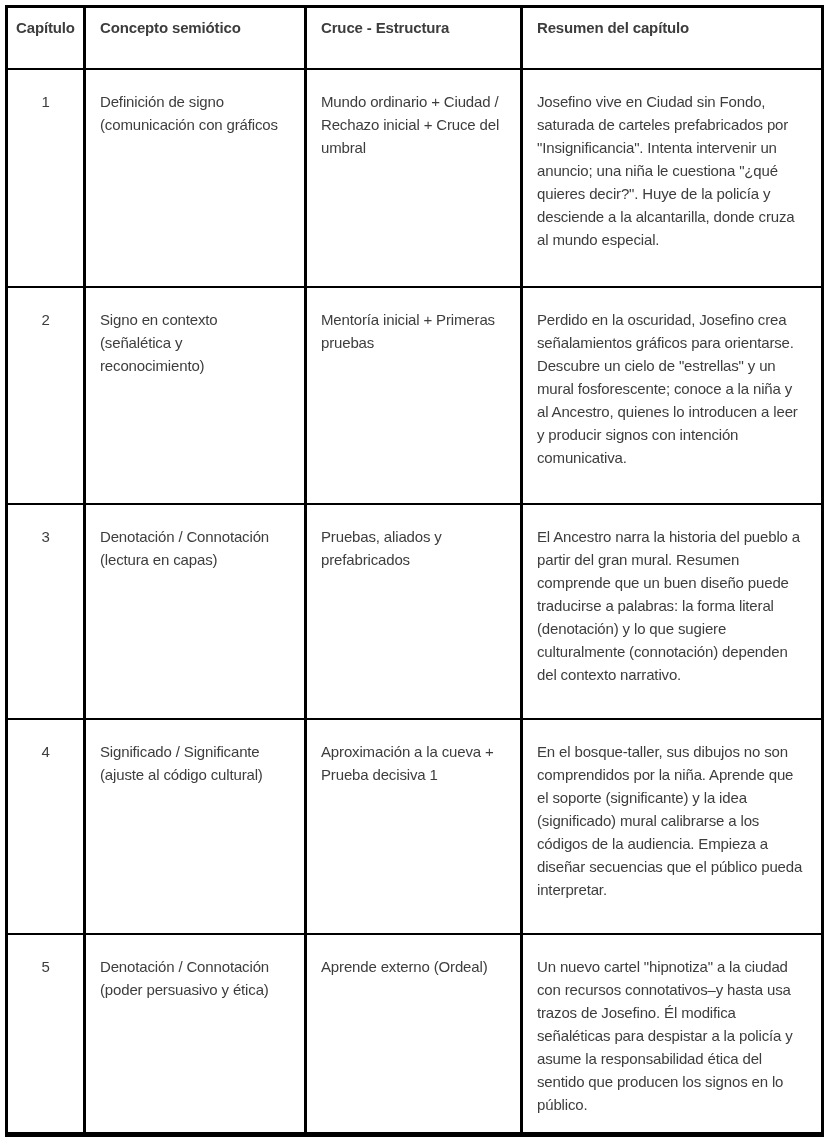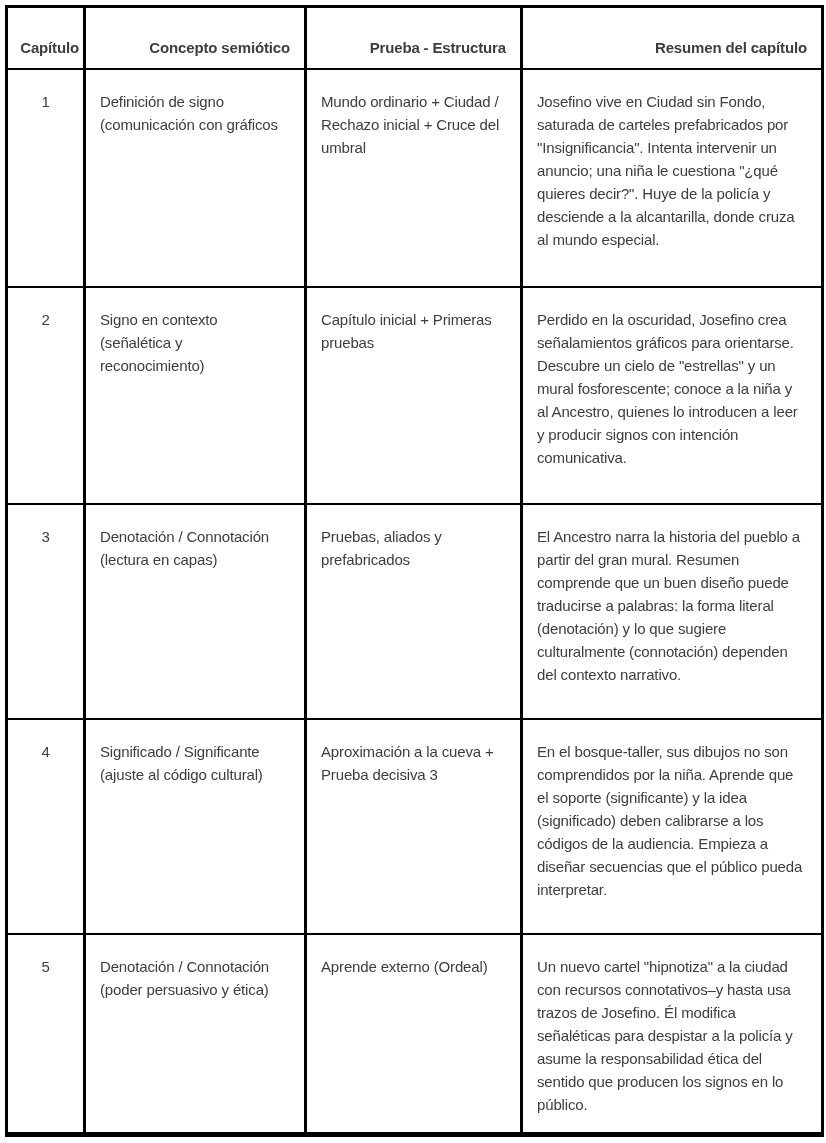--- a/index.html
+++ b/index.html
@@ -40,23 +40,22 @@
     letter-spacing: -0.15px;
     color: #3d3d3d;
     text-align: left;
     padding: 20px 14px 8px 14px;
     overflow: hidden;
     word-wrap: break-word;
   }
   tr.header-row th {
     height: 62px;
     font-weight: bold;
-    padding-top: 28px;
+    padding-top: 8px;
     font-size: 15px;
-    text-align: right;
   }
   td.cell-capitulo, th.h-capitulo {
     text-align: center;
     padding-left: 4px;
     padding-right: 4px;
   }
   tr.r1 td { height: 218px; }
   tr.r2 td { height: 217px; }
   tr.r3 td { height: 215px; }
   tr.r4 td { height: 215px; }
@@ -70,48 +69,48 @@
     <colgroup>
       <col class="c-capitulo">
       <col class="c-concepto">
       <col class="c-parte">
       <col class="c-resumen">
     </colgroup>
     <thead>
       <tr class="header-row">
         <th class="h-capitulo">Capítulo</th>
         <th>Concepto semiótico</th>
-        <th>Prueba - Estructura</th>
+        <th>Cruce - Estructura</th>
         <th>Resumen del capítulo</th>
       </tr>
     </thead>
     <tbody>
       <tr class="r1">
         <td class="cell-capitulo">1</td>
         <td>Definición de signo (comunicación con gráficos</td>
         <td>Mundo ordinario + Ciudad / Rechazo inicial + Cruce del umbral</td>
         <td>Josefino vive en Ciudad sin Fondo, saturada de carteles prefabricados por "Insignificancia". Intenta intervenir un anuncio; una niña le cuestiona "¿qué quieres decir?". Huye de la policía y desciende a la alcantarilla, donde cruza al mundo especial.</td>
       </tr>
       <tr class="r2">
         <td class="cell-capitulo">2</td>
         <td>Signo en contexto (señalética y reconocimiento)</td>
-        <td>Capítulo inicial + Primeras pruebas</td>
+        <td>Mentoría inicial + Primeras pruebas</td>
         <td>Perdido en la oscuridad, Josefino crea señalamientos gráficos para orientarse. Descubre un cielo de "estrellas" y un mural fosforescente; conoce a la niña y al Ancestro, quienes lo introducen a leer y producir signos con intención comunicativa.</td>
       </tr>
       <tr class="r3">
         <td class="cell-capitulo">3</td>
         <td>Denotación / Connotación (lectura en capas)</td>
         <td>Pruebas, aliados y prefabricados</td>
         <td>El Ancestro narra la historia del pueblo a partir del gran mural. Resumen comprende que un buen diseño puede traducirse a palabras: la forma literal (denotación) y lo que sugiere culturalmente (connotación) dependen del contexto narrativo.</td>
       </tr>
       <tr class="r4">
         <td class="cell-capitulo">4</td>
         <td>Significado / Significante (ajuste al código cultural)</td>
-        <td>Aproximación a la cueva + Prueba decisiva 3</td>
-        <td>En el bosque-taller, sus dibujos no son comprendidos por la niña. Aprende que el soporte (significante) y la idea (significado) deben calibrarse a los códigos de la audiencia. Empieza a diseñar secuencias que el público pueda interpretar.</td>
+        <td>Aproximación a la cueva + Prueba decisiva 1</td>
+        <td>En el bosque-taller, sus dibujos no son comprendidos por la niña. Aprende que el soporte (significante) y la idea (significado) mural calibrarse a los códigos de la audiencia. Empieza a diseñar secuencias que el público pueda interpretar.</td>
       </tr>
       <tr class="r5">
         <td class="cell-capitulo">5</td>
         <td>Denotación / Connotación (poder persuasivo y ética)</td>
         <td>Aprende externo (Ordeal)</td>
         <td>Un nuevo cartel "hipnotiza" a la ciudad con recursos connotativos–y hasta usa trazos de Josefino. Él modifica señaléticas para despistar a la policía y asume la responsabilidad ética del sentido que producen los signos en lo público.</td>
       </tr>
     </tbody>
   </table>
 </div>

